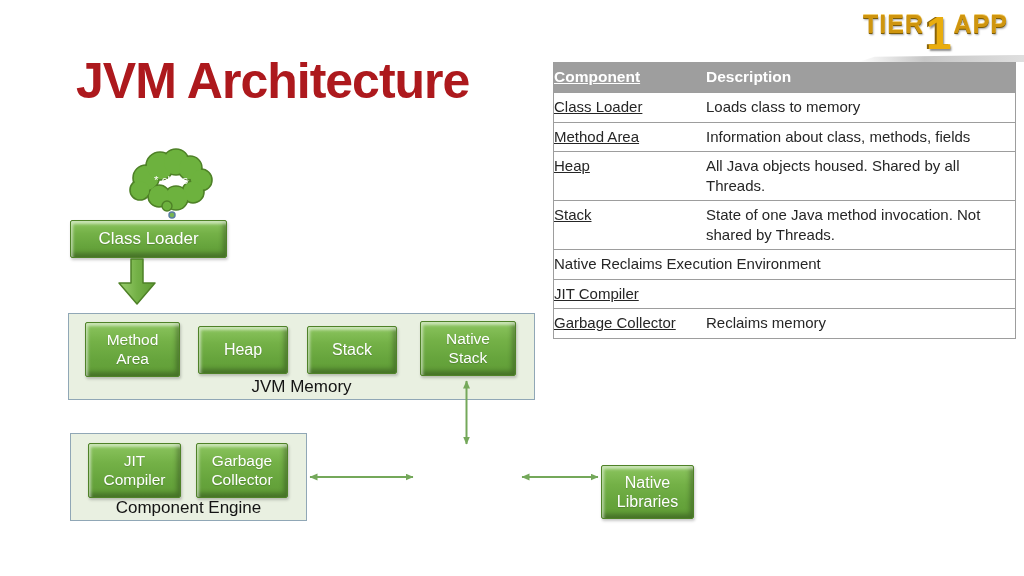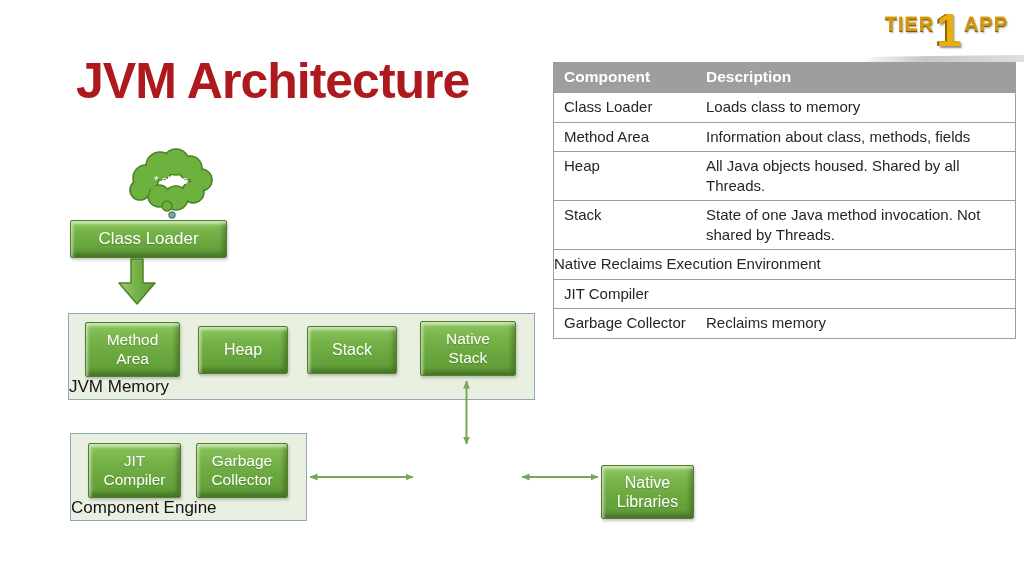--- a/index.html
+++ b/index.html
@@ -12,21 +12,21 @@
     position:absolute;left:76px;top:52px;
     font-size:50px;font-weight:600;letter-spacing:-1px;
     color:#ad191d;white-space:nowrap;
   }
   
   .logo{
     position:absolute;top:12px;right:16px;
     display:flex;align-items:flex-end;line-height:1;
   }
   .logo-word{
-    font-size:20px;font-weight:800;color:#cf950e;letter-spacing:1px;
+    font-size:25px;font-weight:800;color:#cf950e;letter-spacing:1px;
     margin-bottom:16px;
     text-shadow:0 -1px 0 #f3d27b, 0 1px 0 #7c5c06, 1px 2px 2px rgba(0,0,0,.35);
   }
   .logo-one{
     font-size:46px;font-weight:800;color:#e9ad0e;margin:0 2px;line-height:.82;
     text-shadow:-2px 0 0 #8a6408, 1px 2px 2px rgba(0,0,0,.45);
   }
   .logo-swoosh{
     position:absolute;top:55px;right:0;width:166px;height:7px;
     background:linear-gradient(90deg, rgba(185,185,185,0) 0%, #c6c6c6 40%, #dfdfdf 100%);
@@ -40,21 +40,21 @@
     box-sizing:border-box;font-size:15px;color:#262626;
   }
   .thead{
     display:flex;background:#9e9e9e;color:#fff;font-weight:700;
     height:30px;align-items:center;font-size:15.5px;
   }
   .trow{
     display:flex;border-top:1px solid #9d9d9d;
     padding:4px 0 5px 0;line-height:19.5px;
   }
-  .col-c{width:152px;flex:none;padding-left:10px;box-sizing:border-box;}
+  .col-c{width:152px;flex:none;padding-left:0;box-sizing:border-box;text-decoration:underline;}
   .col-d{flex:1;padding-right:4px;}
   
   .gbox{
     position:absolute;box-sizing:border-box;border-radius:2px;
     background:linear-gradient(180deg,#8cc55f 0%, #74b147 35%, #66a43c 70%, #609d36 100%);
     border:1px solid #4f8228;
     box-shadow: inset 2px 3px 3px rgba(255,255,255,.55),
                 inset -3px -4px 5px rgba(0,0,0,.28),
                 1px 2px 3px rgba(0,0,0,.22);
     color:#fff;text-shadow:0 1px 1px rgba(0,0,0,.18);
@@ -68,21 +68,21 @@
     box-shadow:0 4px 5px rgba(0,0,0,.25);
     color:#fff;display:flex;align-items:center;justify-content:center;
     text-align:center;line-height:1.25;
   }
   
   .container-box{
     position:absolute;box-sizing:border-box;
     background:#e9f0e1;border:1.6px solid #90a7b6;
   }
   .container-label{
-    position:absolute;left:0;right:0;bottom:2px;text-align:left;
+    position:absolute;left:0;right:0;bottom:2px;text-align:center;
     font-size:17px;color:#141414;
   }
   svg{display:block;}
   .abs{position:absolute;}
 </style>
 </head>
 <body>
 
 <div id="stage">
 

